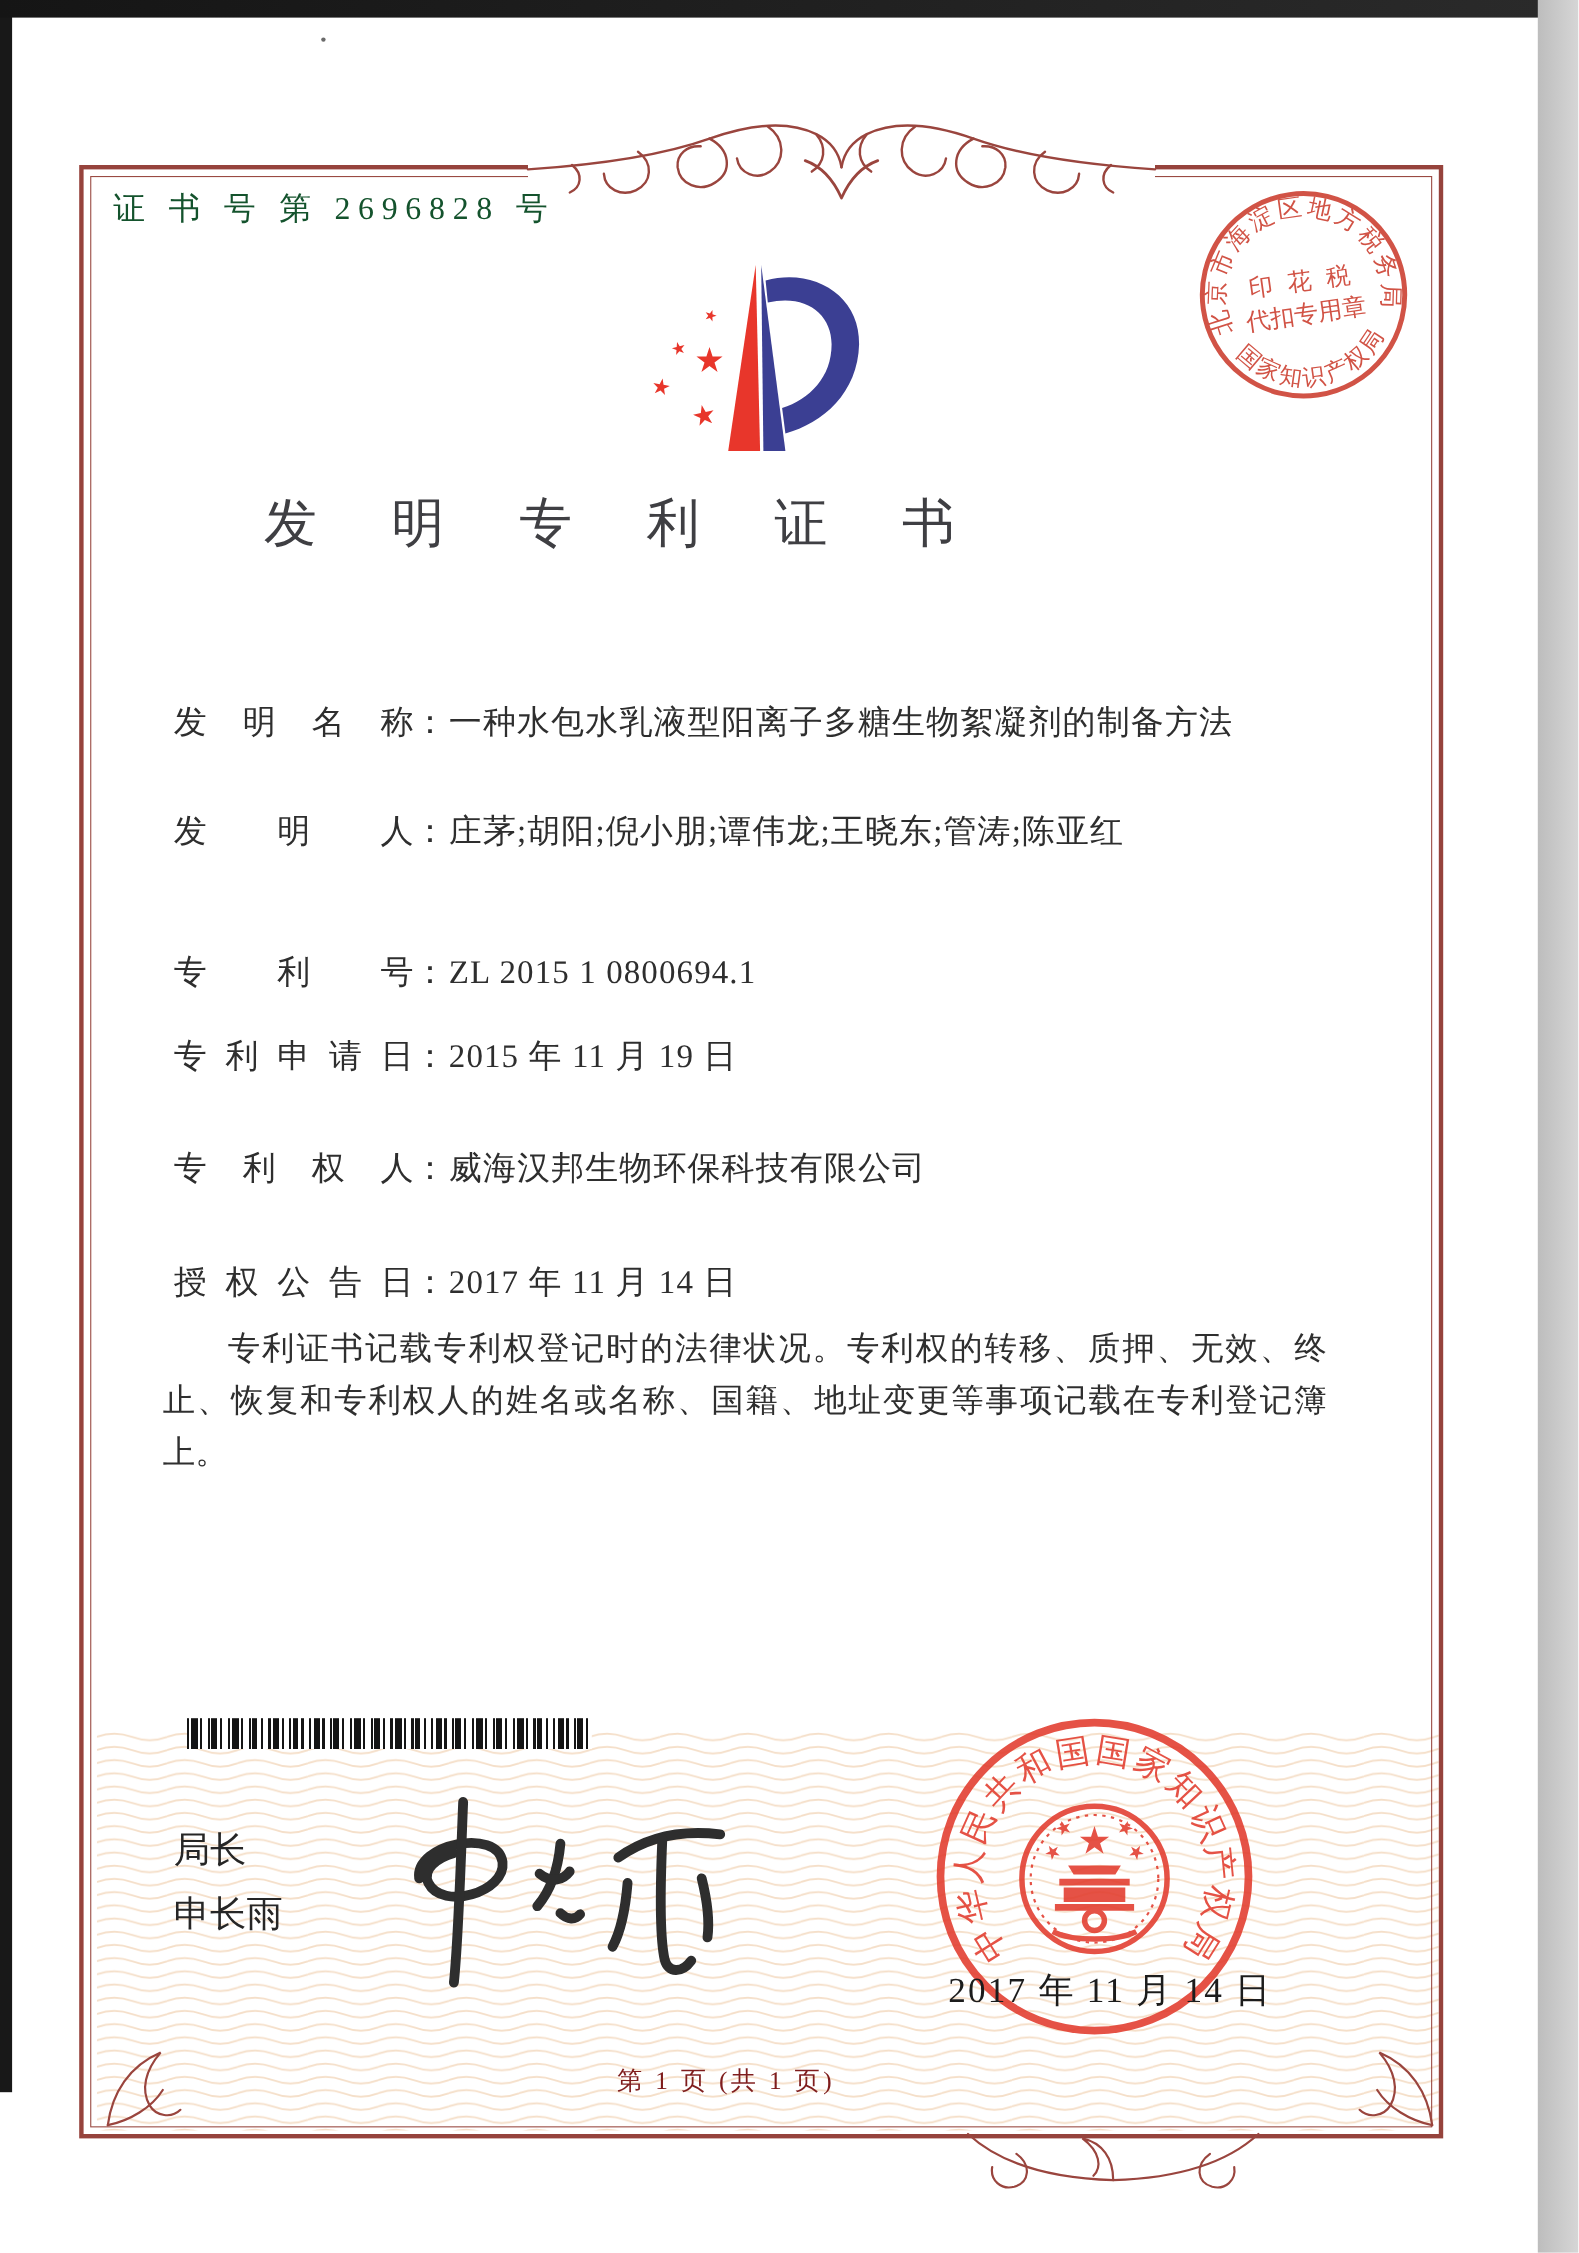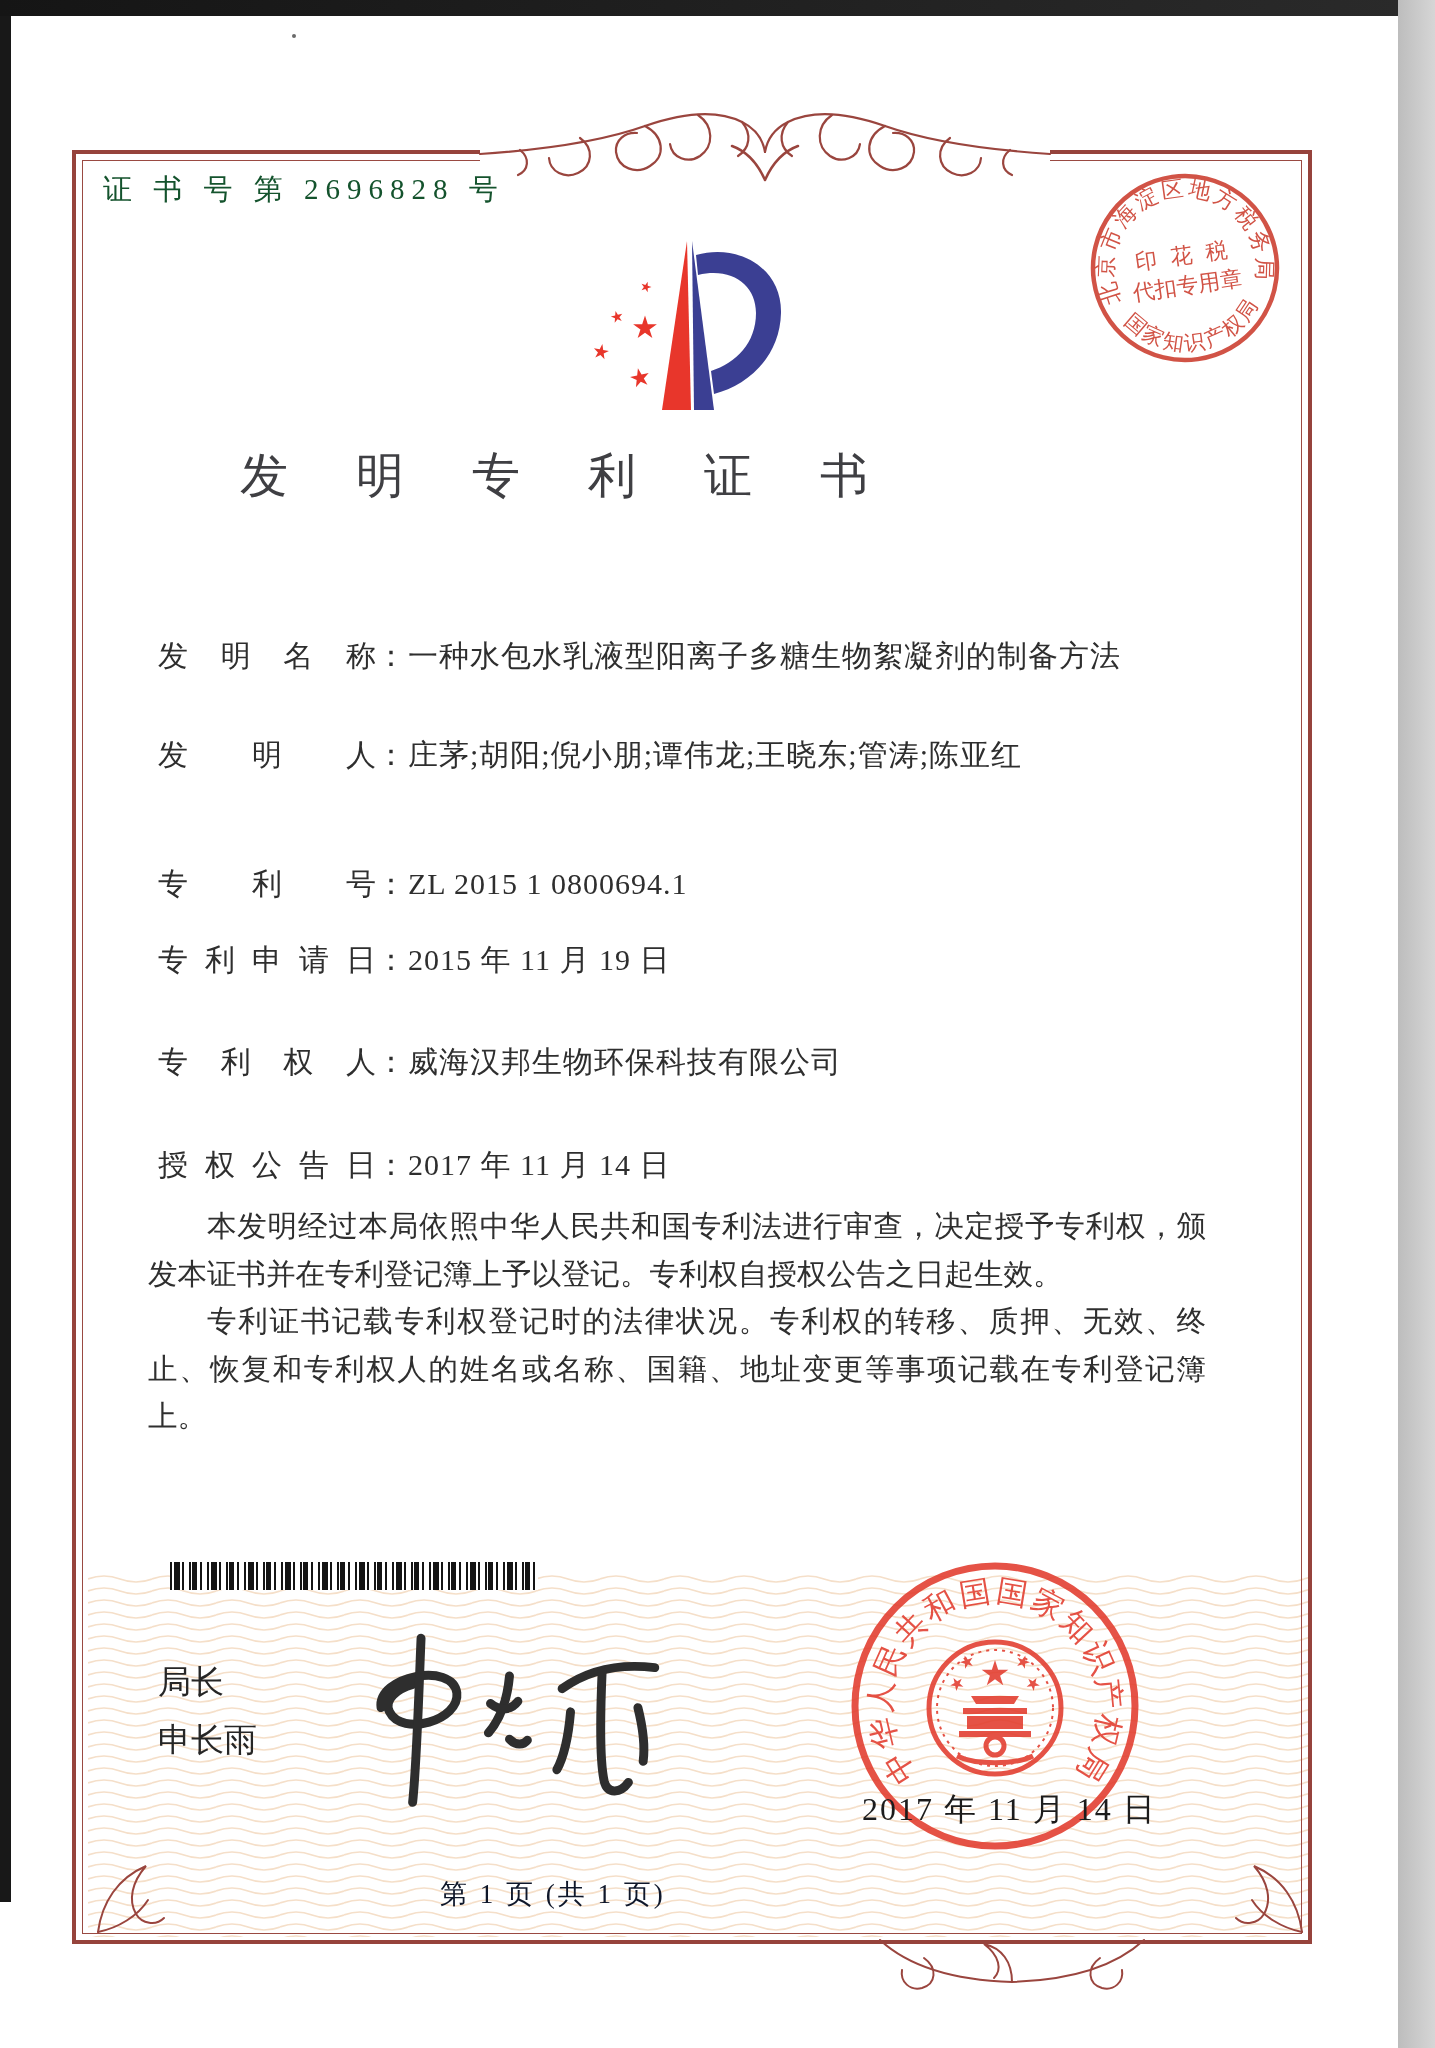--- a/index.html
+++ b/index.html
@@ -37,21 +37,21 @@
       #141414 4px 10px,#ffffff 10px 12px,
       #141414 12px 14px,#ffffff 14px 19px,
       #141414 19px 21px,#ffffff 21px 22px,
       #141414 22px 27px,#ffffff 27px 30px,
       #141414 30px 32px,#ffffff 32px 37px);}
 
   .officer-title{left:158px;top:1660px;font-size:33px;font-family:Liberation Sans, sans-serif;color:#262626;}
   .officer-name{left:158px;top:1718px;font-size:33px;font-family:"Liberation Sans","DejaVu Sans",sans-serif;color:#262626;}
 
   .issue-date{left:862px;top:1788px;font-size:32px;letter-spacing:2px;color:#1c1c1c;z-index:6;white-space:nowrap;}
-  .page-footer{left:440px;top:1876px;width:440px;text-align:left;font-size:27px;letter-spacing:3px;color:#0f172a;}
+  .page-footer{left:440px;top:1876px;width:440px;text-align:center;font-size:23px;letter-spacing:3px;color:#7f1d1d;}
 
   .z1{z-index:1}.z2{z-index:2}.z3{z-index:3}.z5{z-index:5}
   svg text{font-family:"Liberation Serif","DejaVu Serif",serif;}
 </style>
 </head>
 <body>
 
 <div class="abs edge-left"></div>
 <div class="abs edge-bottom"></div>
 <div class="abs edge-right"></div>
@@ -163,21 +163,20 @@
   <span class="f-label">专利申请日</span><span class="f-colon">：</span><span class="f-value">2015 年 11 月 19 日</span>
 </div>
 <div class="abs field-row z3" style="top:1042px;">
   <span class="f-label">专利权人</span><span class="f-colon">：</span><span class="f-value">威海汉邦生物环保科技有限公司</span>
 </div>
 <div class="abs field-row z3" style="top:1145px;">
   <span class="f-label">授权公告日</span><span class="f-colon">：</span><span class="f-value">2017 年 11 月 14 日</span>
 </div>
 
 <div class="abs paragraphs z3">
-  <p>本发明经过本局依照中华人民共和国专利法进行审查，决定授予专利权，颁发本证书并在专利登记簿上予以登记。专利权自授权公告之日起生效。</p>
   <p>专利证书记载专利权登记时的法律状况。专利权的转移、质押、无效、终止、恢复和专利权人的姓名或名称、国籍、地址变更等事项记载在专利登记簿上。</p>
 </div>
 
 <div class="abs barcode z2"></div>
 
 <div class="abs officer-title z2">局长</div>
 <div class="abs officer-name z2">申长雨</div>
 
 <svg class="abs z2" style="left:340px;top:1615px;" width="360" height="200" viewBox="0 0 320 190">
   <g fill="none" stroke="#2e2e2e" stroke-width="8.5" stroke-linecap="round" stroke-linejoin="round">

